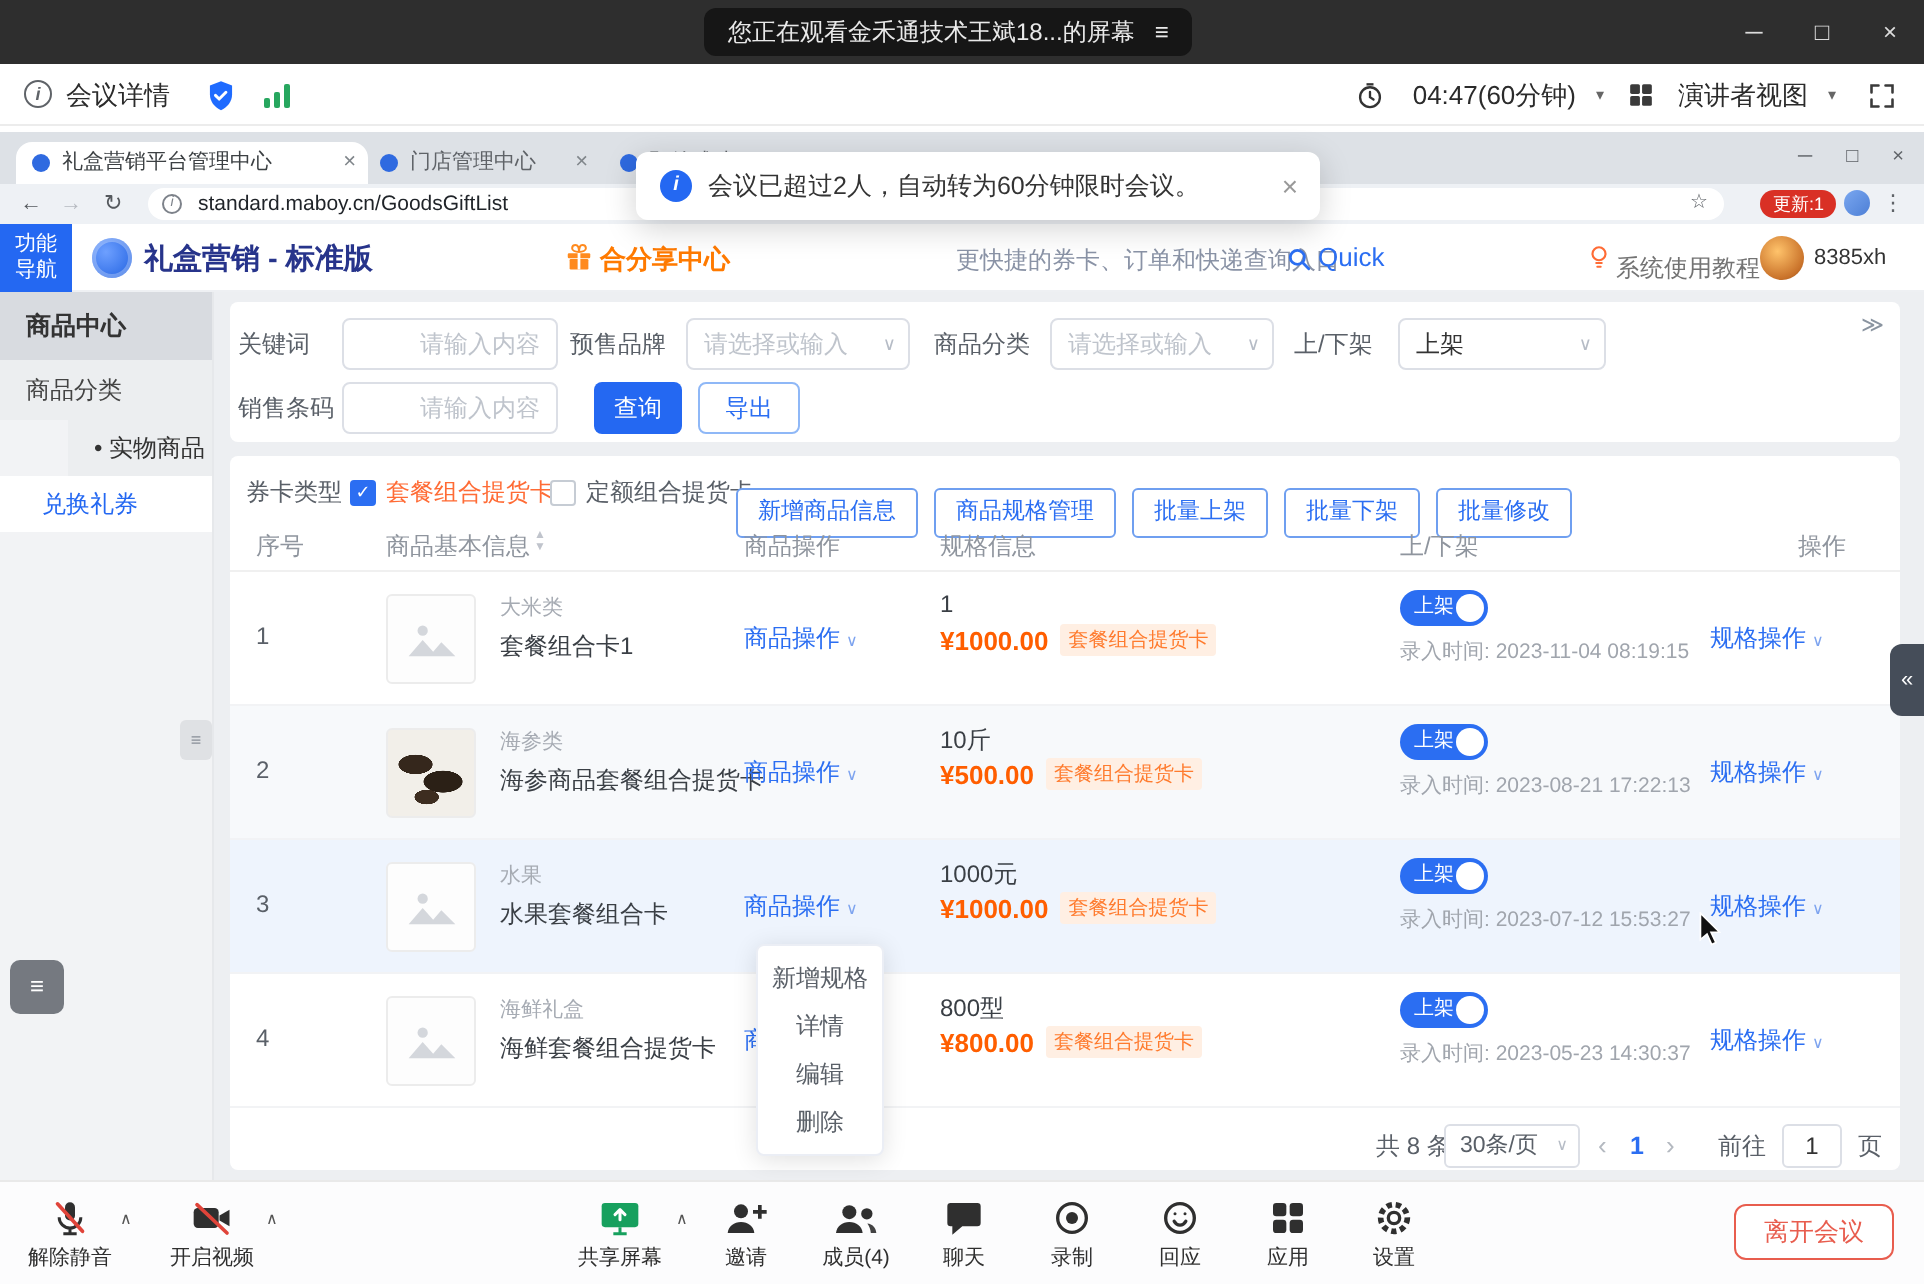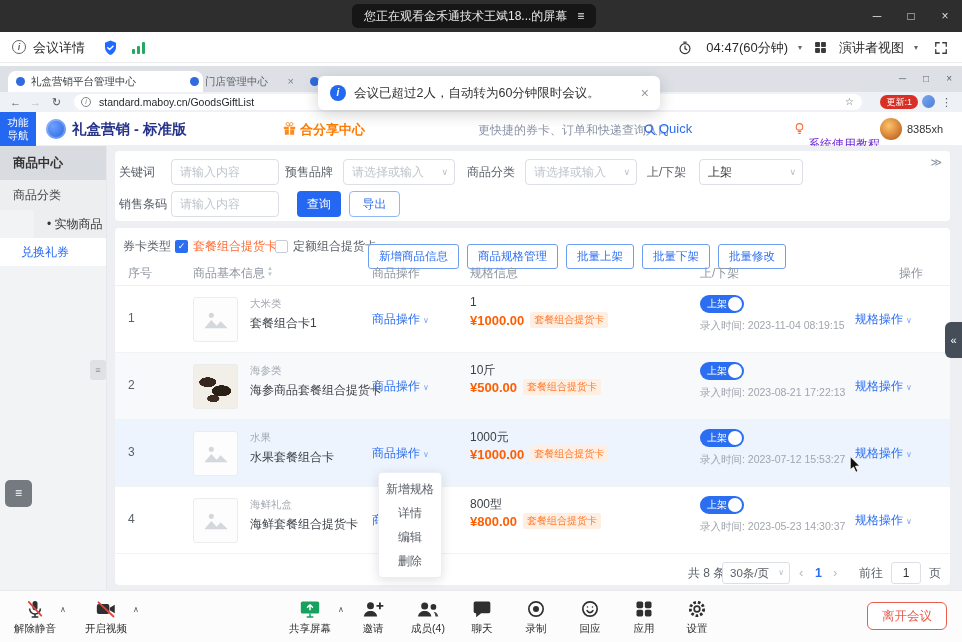--- a/index.html
+++ b/index.html
@@ -53,39 +53,39 @@
   .appheader{position:absolute;top:112px;left:0;right:0;height:34px;background:#fff;border-bottom:1px solid #eef0f3;}
   .navbox{position:absolute;left:0;top:0;width:36px;height:34px;background:#2468f2;color:#fff;
           font-size:10.5px;text-align:center;padding-top:4px;line-height:13px;}
   .applogo{position:absolute;left:46px;top:7px;width:20px;height:20px;border-radius:50%;
            background:radial-gradient(circle at 35% 35%,#6ea0ff,#1e5fe0);
            box-shadow:inset 0 0 0 2px rgba(255,255,255,.28);}
   .apptitle{position:absolute;left:72px;top:8px;font-size:14.5px;font-weight:bold;color:#27348b;}
   .sharecenter{position:absolute;left:300px;top:9px;font-size:13px;font-weight:bold;color:#ff7a00;}
   .promo{position:absolute;left:478px;top:10px;font-size:12px;color:#8a93a6;}
   .quick{position:absolute;left:659px;top:9px;font-size:13px;color:#2b6ef2;}
-  .tutorial{position:absolute;left:808px;top:24px;font-size:12px;color:#6d28d9;}
+  .tutorial{position:absolute;left:808px;top:14px;font-size:12px;color:#737373;}
   .uavatar{position:absolute;left:880px;top:6px;width:22px;height:22px;border-radius:50%;
            background:radial-gradient(circle at 40% 35%,#ffc36b,#c9722a 70%,#8a4a16);}
   .uname{position:absolute;left:907px;top:11px;font-size:11px;color:#333;}
 
   
   .side{position:absolute;left:0;top:146px;width:107px;bottom:52px;background:#f2f3f5;border-right:1px solid #e6e8eb;}
   .side-h{height:34px;line-height:34px;background:#d8dbe0;font-weight:bold;font-size:12.5px;color:#333;padding-left:13px;}
   .side-i{height:30px;line-height:30px;font-size:12px;color:#444;padding-left:13px;background:#eceef0;}
   .side-i2{height:28px;line-height:28px;font-size:12px;color:#333;padding-left:13px;background:#eceef0;margin-left:34px;}
   .side-active{height:28px;line-height:28px;font-size:12px;color:#2468f2;background:#fff;padding-left:21px;}
 
   
   .main{position:absolute;left:107px;top:146px;right:0;bottom:52px;background:#edeff2;}
   .card1{position:absolute;left:8px;top:5px;width:835px;height:70px;background:#fff;border-radius:4px;}
   .card2{position:absolute;left:8px;top:82px;width:835px;height:357px;background:#fff;border-radius:4px;}
   .flabel{position:absolute;font-size:12px;color:#5a6068;line-height:26px;white-space:nowrap;}
   .fin{position:absolute;height:26px;border:1px solid #dcdfe6;border-radius:4px;font-size:12px;color:#7f1d1d;
-       padding:12px 8px;background:#fff;font-family:inherit;}
+       padding:12px 8px;background:#fff;font-family:inherit;text-align:right;}
   .fin::placeholder{color:#bfc4cc;}
   .fsel{position:absolute;height:26px;border:1px solid #dcdfe6;border-radius:4px;background:#fff;}
   .fsel .ph{position:absolute;left:8px;top:0;line-height:24px;font-size:12px;color:#bfc4cc;}
   .fsel .val{position:absolute;left:8px;top:0;line-height:24px;font-size:12px;color:#333;}
   .fsel .sc{position:absolute;right:6px;top:0;line-height:24px;font-size:9px;color:#b6bcc6;}
   .btn-primary{position:absolute;height:26px;background:#2468f2;color:#fff;border:none;border-radius:4px;
                font-size:12px;text-align:center;line-height:26px;padding:0;font-family:inherit;}
   .btn-plain{position:absolute;height:26px;background:#fff;color:#2b6ef2;border:1px solid #8fb8f7;border-radius:4px;
              font-size:12px;text-align:center;line-height:24px;padding:0;font-family:inherit;}
   .collapse2{position:absolute;right:8px;top:5px;font-size:11px;color:#8a94a0;}
@@ -215,21 +215,21 @@
         <rect x="13" y="13" width="9" height="9" rx="1.5"></rect>
     </svg>
     <span class="abs mtext" style="right:58px;">演讲者视图</span>
     <span class="abs mcaret" style="right:44px;">▾</span>
     <svg class="abs" style="right:14px;top:9px;" width="14" height="14" viewBox="0 0 24 24" fill="none" stroke="#3a3a3a" stroke-width="2.2" stroke-linecap="round">
       <path d="M9 3H3v6M15 3h6v6M21 15v-0h0v6h-6M3 15v6h6"></path>
     </svg>
   </div>
 
   <div class="tabstrip">
-    <div class="tab active" style="left:8px;width:195px;">
+    <div class="tab active" style="left:8px;width:176px;">
       <span class="fav"></span>
       <span class="tlabel">礼盒营销平台管理中心</span>
       <span class="tclose">×</span>
     </div>
     <div class="tab inactive" style="left:182px;width:118px;">
       <span class="fav"></span>
       <span class="tlabel">门店管理中心</span>
       <span class="tclose">×</span>
     </div>
     <div class="tab inactive" style="left:302px;width:88px;">

